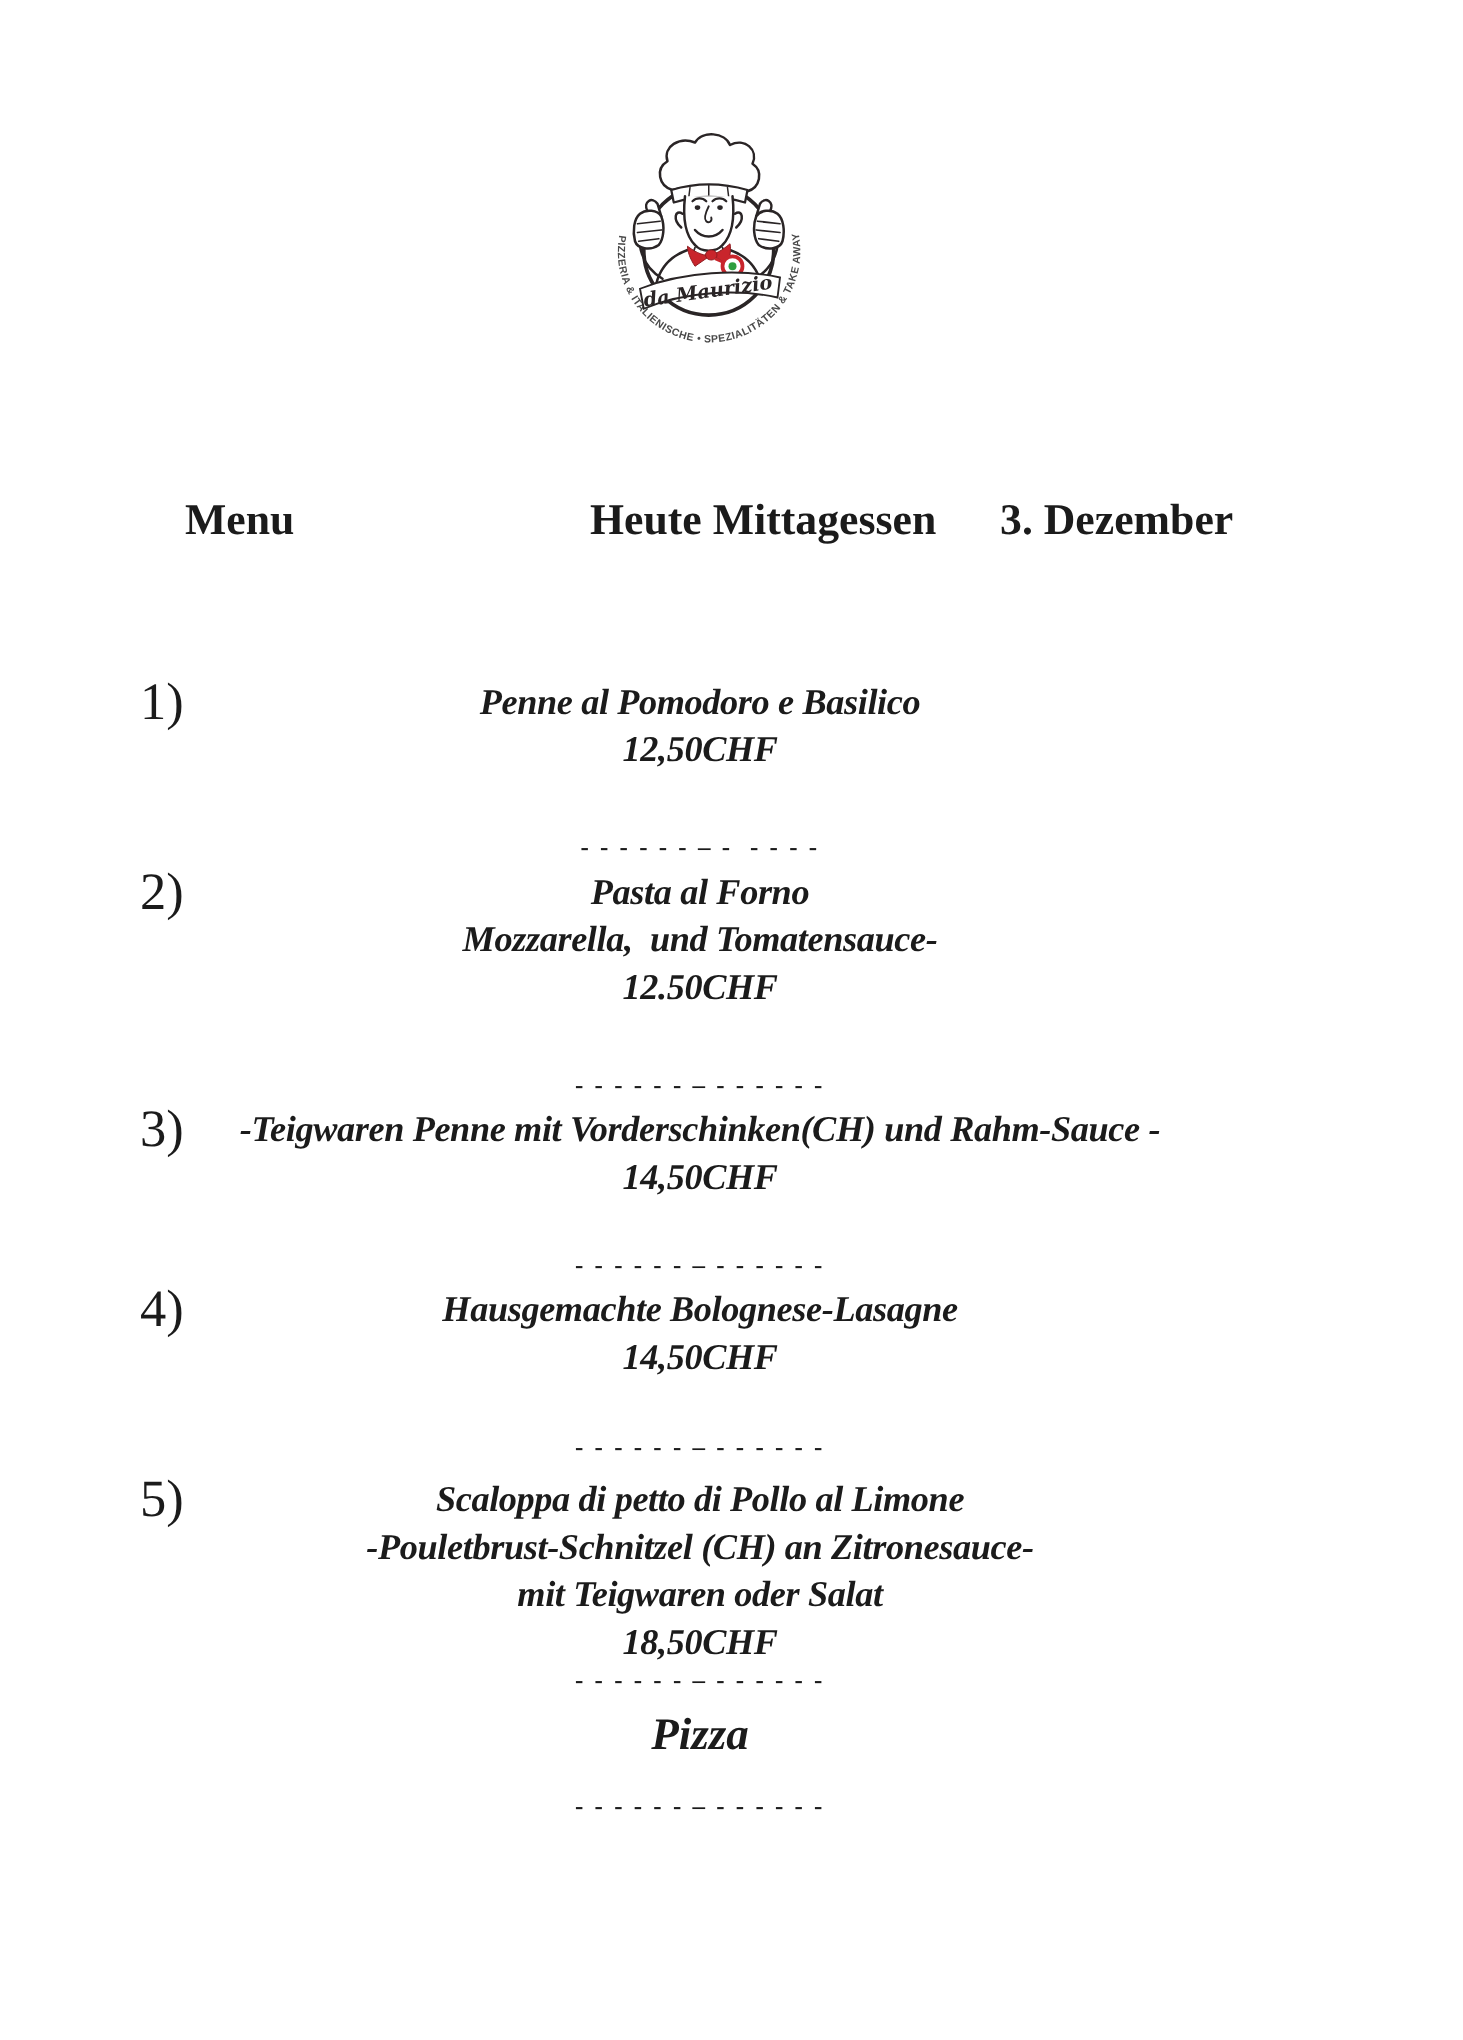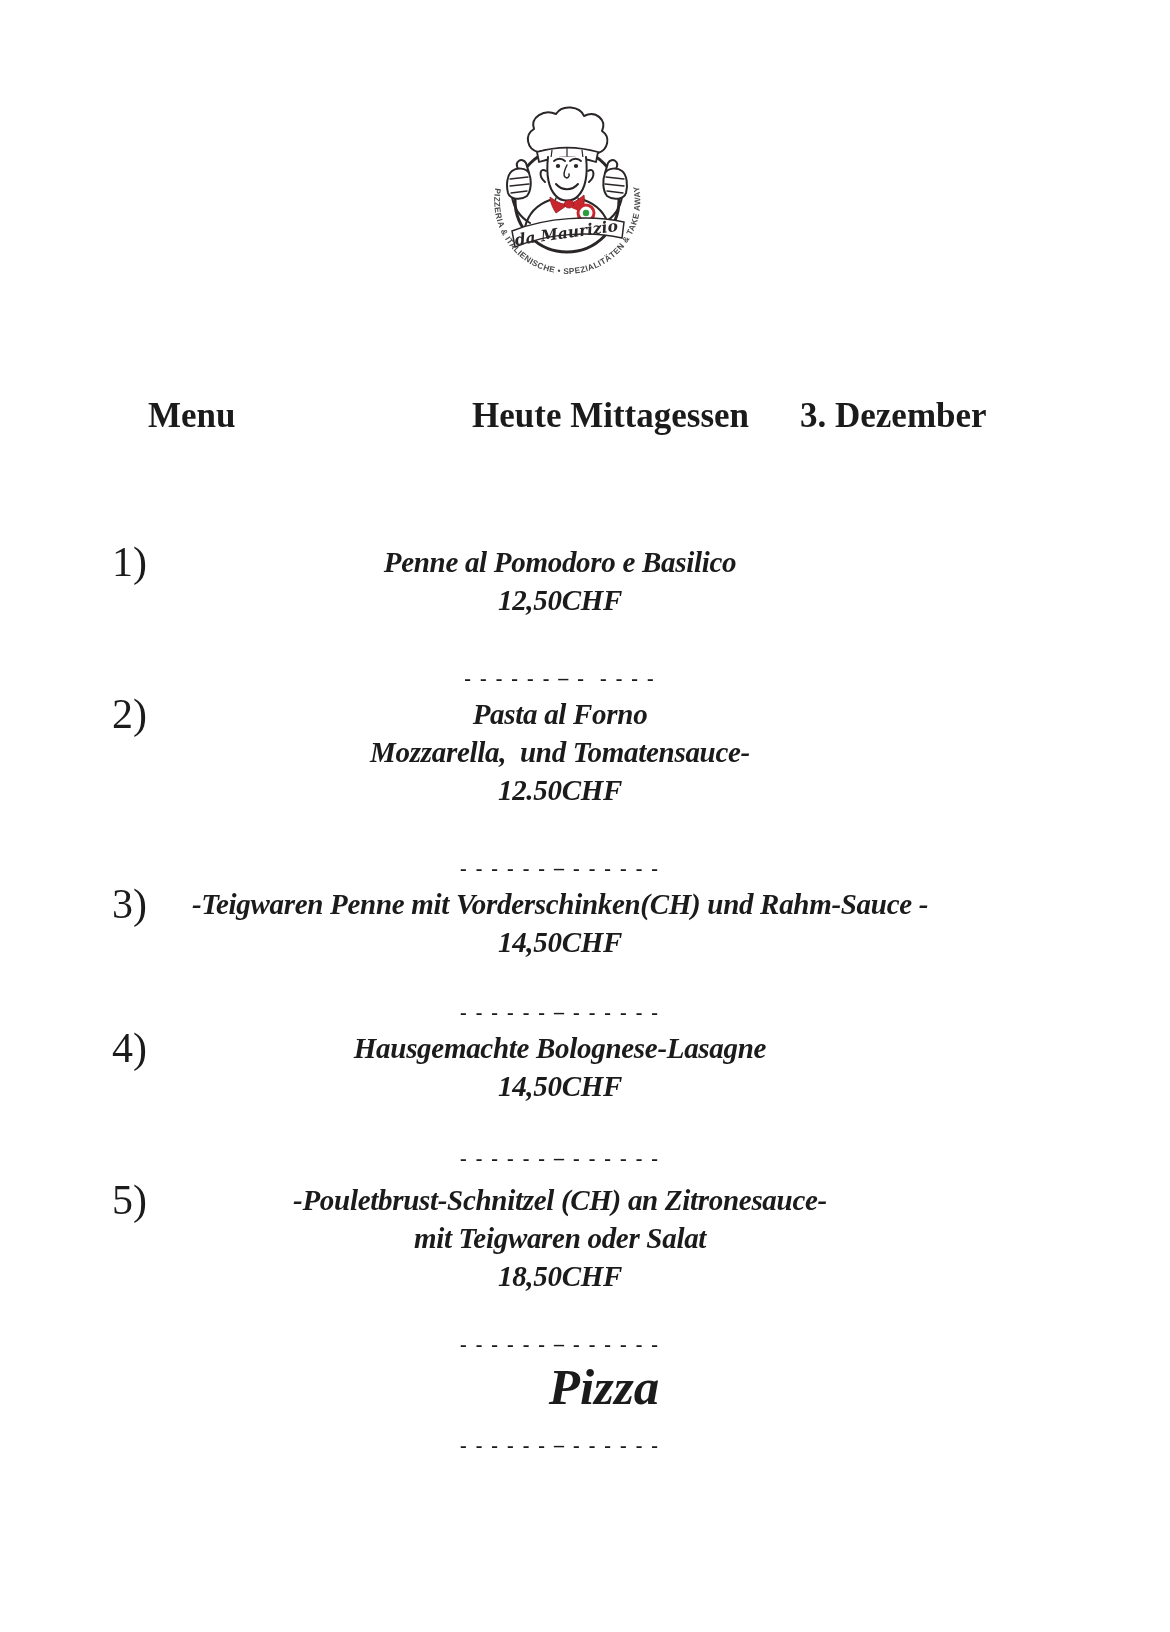--- a/index.html
+++ b/index.html
@@ -28,21 +28,21 @@
     position:absolute; left:112px;
     font-size:42px; line-height:44px; font-weight:normal;
   }
   .sep {
     position:absolute; left:0; width:1120px; text-align:center;
     font-weight:bold; font-size:20px; line-height:28px;
     letter-spacing:2px; white-space:pre;
   }
   .pizza {
     position:absolute; left:0; width:1120px; text-align:center;
-    font-style:italic; font-weight:bold; font-size:51px; line-height:54px;margin-left:44px;
+    font-style:italic; font-weight:bold; font-size:36px; line-height:54px;
   }
   svg text { user-select:none; }
 </style>
 </head>
 <body>
 
 <div class="page">
 
   <div class="logo-wrap">
     <svg viewBox="0 0 190 190" width="190" height="190">
@@ -141,20 +141,21 @@
 
   <div class="num" style="top:1026px">4)</div>
   <div class="item" style="top:1029px">
     <div class="line">Hausgemachte Bolognese-Lasagne</div>
     <div class="line">14,50CHF</div>
   </div>
   <div class="sep" style="top:1144px">- - - - - - – - - - - - -</div>
 
   <div class="num" style="top:1178px">5)</div>
   <div class="item" style="top:1181px">
+    <div class="line">Scaloppa di petto di Pollo al Limone</div>
     <div class="line">-Pouletbrust-Schnitzel (CH) an Zitronesauce-</div>
     <div class="line">mit Teigwaren oder Salat</div>
     <div class="line">18,50CHF</div>
   </div>
   <div class="sep" style="top:1330px">- - - - - - – - - - - - -</div>
 
   <div class="pizza" style="top:1360px">Pizza</div>
   <div class="sep" style="top:1431px">- - - - - - – - - - - - -</div>
 
 </div>

